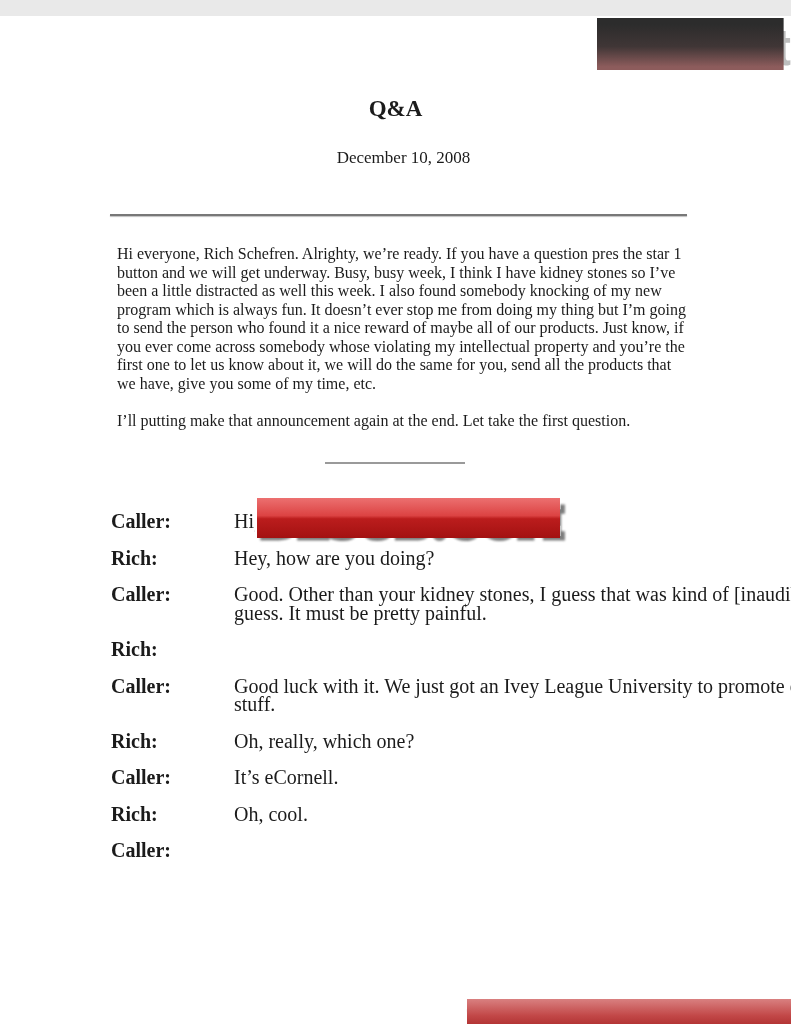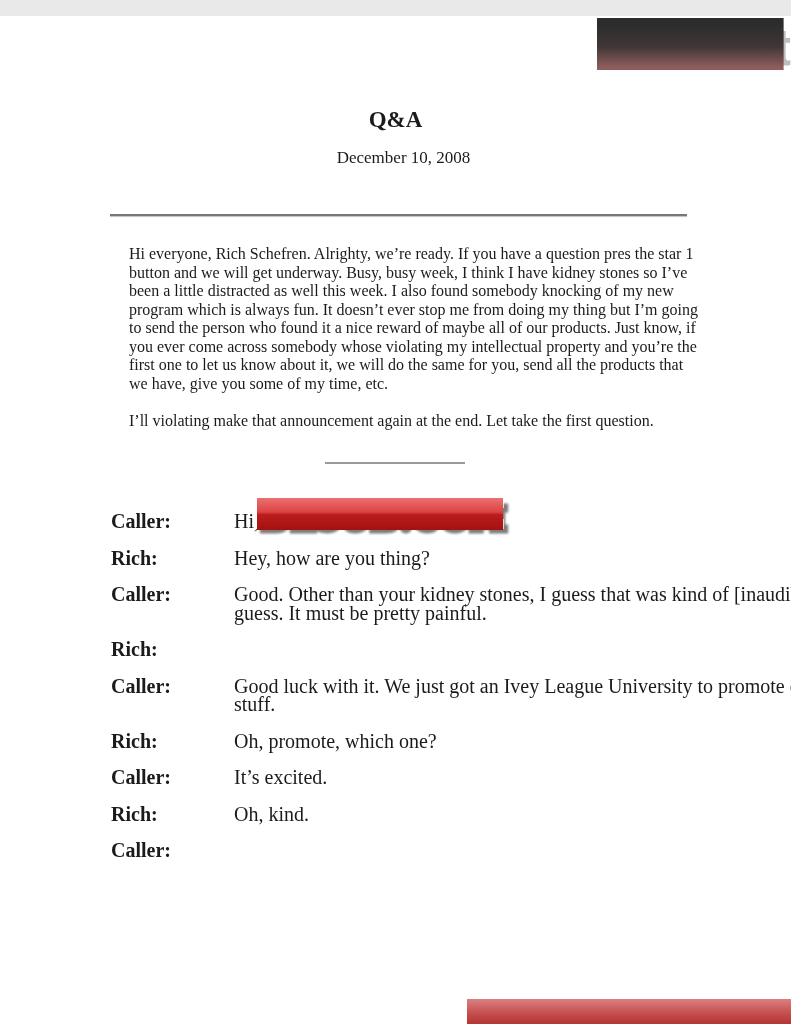--- a/index.html
+++ b/index.html
@@ -4,33 +4,33 @@
 <style>
   html,body { margin:0; padding:0; background:#e9e9e9; }
   .page {
     position:relative; width:791px; height:1024px; margin:16px auto;
     background:#ffffff; overflow:hidden;
     font-family:"Liberation Serif", serif; color:#1b1b1b;
   }
 
   
   .title {
-    position:absolute; top:91px; left:0; width:791px;
+    position:absolute; top:80px; left:0; width:791px;
     text-align:center; font-size:23px; font-weight:bold;
   }
   .date {
     position:absolute; top:132px; left:8px; width:791px;
     text-align:center; font-size:17px;
   }
   .rule-top {
     position:absolute; left:110px; top:198px; width:577px; height:2px;
     background:#787878; box-shadow:0 1px 1px rgba(0,0,0,.25);
   }
   .intro {
-    position:absolute; left:129px; top:229px;
+    position:absolute; left:117px; top:229px;
     font-size:16px; line-height:18.5px;
   }
   .para { margin:0; white-space:pre; }
   .para.second { margin-top:18.5px; }
   .rule-short {
     position:absolute; left:325px; top:446px; width:140px; height:2px;
     background:#9a9a9a;
   }
   .dialog {
     position:absolute; left:111px; top:496px;
@@ -52,21 +52,21 @@
   }
   .tc4s .shadow { color:#bdbdbd; transform:translate(6px,3px) scaleX(0.86); filter:blur(0.7px); }
   .tc4s .fill {
     transform:scaleX(0.86);
     background:linear-gradient(180deg,#2c2c2c 12%,#403636 55%,#8d5c5c 94%);
   }
 
   .dlsub {
     left:257px; top:482px; width:286px; height:48px;
     font-family:"DejaVu Serif", serif; font-weight:bold;
-    font-size:32px; letter-spacing:2px;
+    font-size:40px; letter-spacing:2px;
   }
   .dlsub .shadow { color:#6f6f6f; -webkit-text-stroke:7px #6f6f6f; transform:translate(5px,5px); filter:blur(1px); opacity:.9; }
   .dlsub .outline { color:#ffffff; -webkit-text-stroke:8px #ffffff; }
   .dlsub .fill {
     background:linear-gradient(180deg,#ec7070 0%,#dc4343 44%,#bb1d1d 52%,#a31111 100%);
   }
 
   .traders {
     left:467px; top:983px; width:324px; height:40px;
     font-family:"DejaVu Sans", sans-serif; font-weight:bold;
@@ -95,58 +95,58 @@
 
   <div class="intro">
     <div class="para">Hi everyone, Rich Schefren. Alrighty, we’re ready. If you have a question pres the star 1
 button and we will get underway. Busy, busy week, I think I have kidney stones so I’ve
 been a little distracted as well this week. I also found somebody knocking of my new
 program which is always fun. It doesn’t ever stop me from doing my thing but I’m going
 to send the person who found it a nice reward of maybe all of our products. Just know, if
 you ever come across somebody whose violating my intellectual property and you’re the
 first one to let us know about it, we will do the same for you, send all the products that
 we have, give you some of my time, etc.</div>
-    <div class="para second">I’ll violating make that announcement again at the end. Let take the first question.</div>
+    <div class="para second">I’ll putting make that announcement again at the end. Let take the first question.</div>
   </div>
 
   <div class="rule-short"></div>
 
   <div class="dialog">
     <div class="entry">
       <span class="speaker">Caller:</span>
       <span class="utt">Hi, Rich</span>
     </div>
     <div class="entry">
       <span class="speaker">Rich:</span>
-      <span class="utt">Hey, how are you thing?</span>
+      <span class="utt">Hey, how are you doing?</span>
     </div>
     <div class="entry">
       <span class="speaker">Caller:</span>
       <span class="utt">Good. Other than your kidney stones, I guess that was kind of [inaudible] I
 guess. It must be pretty painful.</span>
     </div>
     <div class="entry">
       <span class="speaker">Rich:</span>
     </div>
     <div class="entry">
       <span class="speaker">Caller:</span>
       <span class="utt">Good luck with it. We just got an Ivey League University to promote our
 stuff.</span>
     </div>
     <div class="entry">
       <span class="speaker">Rich:</span>
-      <span class="utt">Oh, promote, which one?</span>
+      <span class="utt">Oh, really, which one?</span>
     </div>
     <div class="entry">
       <span class="speaker">Caller:</span>
-      <span class="utt">It’s excited.</span>
+      <span class="utt">It’s eCornell.</span>
     </div>
     <div class="entry">
       <span class="speaker">Rich:</span>
-      <span class="utt">Oh, kind.</span>
+      <span class="utt">Oh, cool.</span>
     </div>
     <div class="entry">
       <span class="speaker">Caller:</span>
     </div>
   </div>
 
   <div class="wm dlsub">
     <span class="l shadow">DLSUB.COM</span>
     <span class="l outline">DLSUB.COM</span>
     <span class="l fill clip">DLSUB.COM</span>

